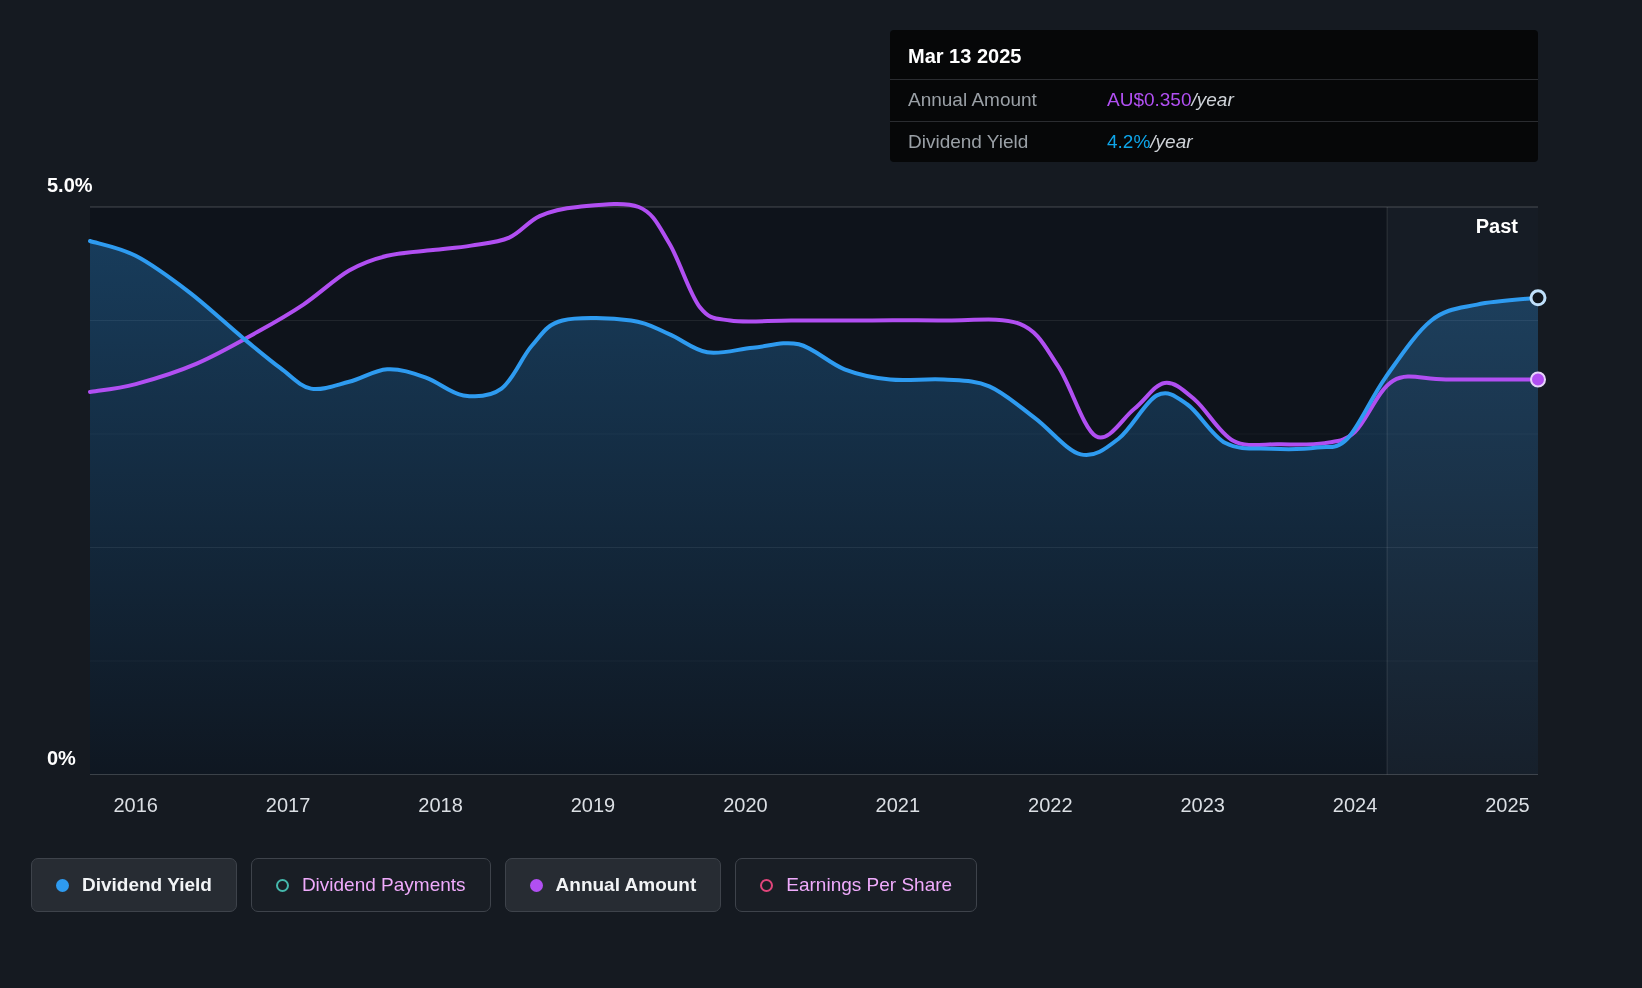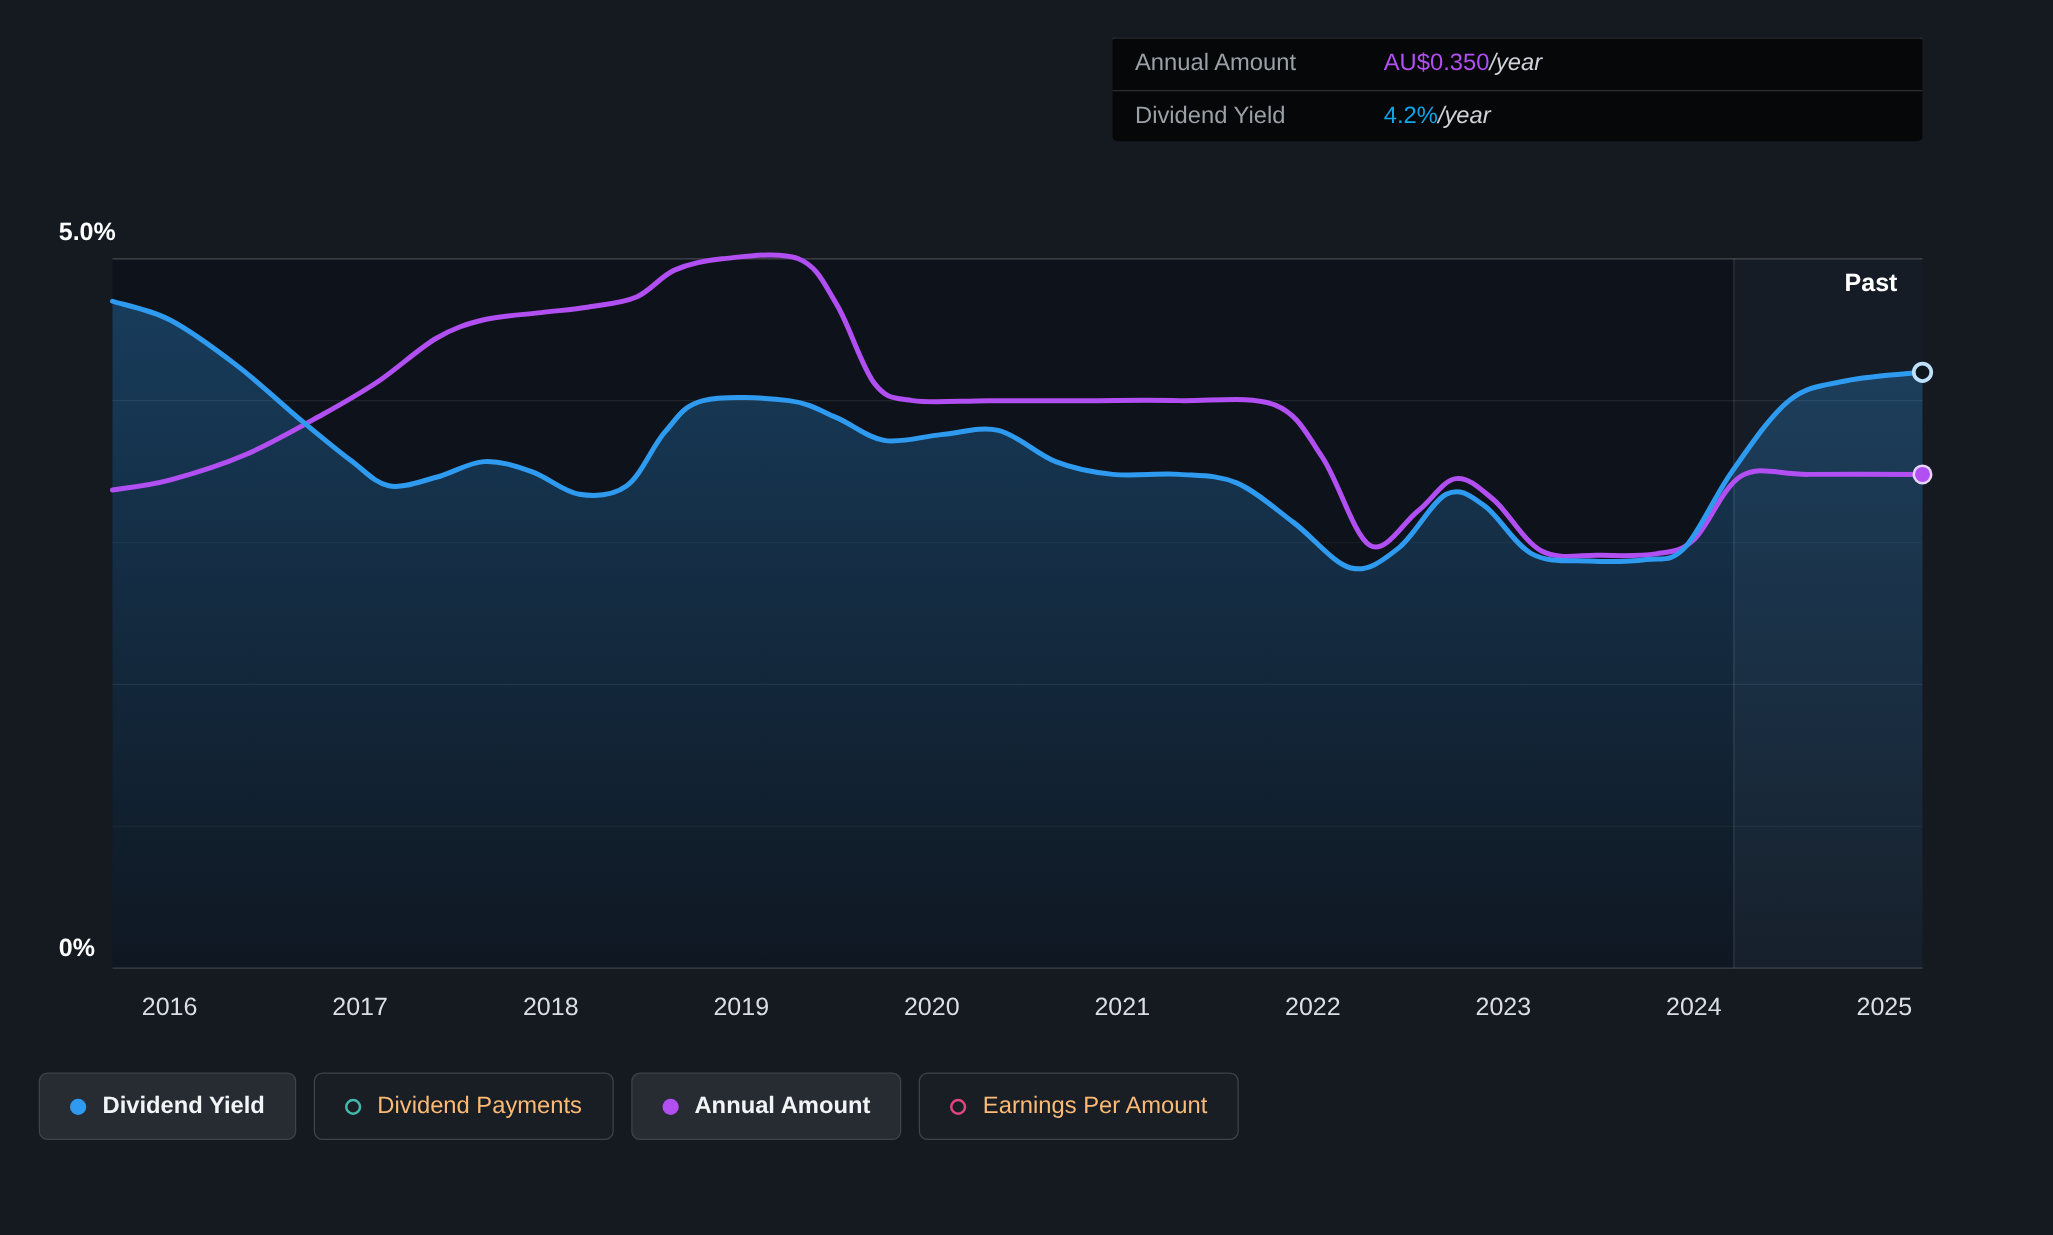--- a/index.html
+++ b/index.html
@@ -23,21 +23,21 @@
   }
   .t-label{width:175px;flex:none;color:#9aa0a6;}
   .t-value{font-weight:400;margin-left:24px;}
   .t-suffix{color:#cfd3d8;font-style:italic;}
 
   
   .legend{position:absolute;left:31px;top:858px;display:flex;gap:14px;z-index:3;}
   .legend-btn{
     display:flex;align-items:center;gap:13px;height:54px;padding:0 24px;
     background:rgba(255,255,255,0.02);border:1px solid #3e434b;border-radius:7px;
-    color:#fdba74;font-size:19px;font-family:inherit;cursor:pointer;white-space:nowrap;
+    color:#f0abfc;font-size:19px;font-family:inherit;cursor:pointer;white-space:nowrap;
   }
   .legend-btn.selected{background:#272c33;color:#f2f4f6;font-weight:600;}
   .marker{width:13px;height:13px;border-radius:50%;box-sizing:border-box;flex:none;}
   .marker.ring{border:2px solid #888;background:transparent;}
 </style>
 </head>
 <body>
 
 <div id="app">
 
@@ -71,20 +71,21 @@
       <text x="745.4" y="812" fill="#dbdfe4" font-size="20" text-anchor="middle">2020</text>
       <text x="897.8" y="812" fill="#dbdfe4" font-size="20" text-anchor="middle">2021</text>
       <text x="1050.3" y="812" fill="#dbdfe4" font-size="20" text-anchor="middle">2022</text>
       <text x="1202.7" y="812" fill="#dbdfe4" font-size="20" text-anchor="middle">2023</text>
       <text x="1355.1" y="812" fill="#dbdfe4" font-size="20" text-anchor="middle">2024</text>
       <text x="1507.5" y="812" fill="#dbdfe4" font-size="20" text-anchor="middle">2025</text>
       <text x="1496.8" y="233.1" fill="#ffffff" font-size="20" font-weight="700" text-anchor="middle">Past</text>
     </svg>
 
   <div class="tooltip">
+    <div class="tooltip-date">Mar 13 2025</div>
     <div class="t-row">
       <span class="t-label">Annual Amount</span>
       <span class="t-value" style="color: rgb(177, 79, 242);">AU$0.350</span>
         <span class="t-suffix">/year</span>
     </div>
     <div class="t-row">
       <span class="t-label">Dividend Yield</span>
       <span class="t-value" style="color: #0ea5e9;">4.2%</span>
         <span class="t-suffix">/year</span>
     </div>
@@ -98,17 +99,17 @@
     <button class="legend-btn">
       <span class="marker ring" style="border-color: rgb(69, 184, 172);"></span>
       <span>Dividend Payments</span>
     </button>
     <button class="legend-btn selected">
       <span class="marker" style="background: rgb(177, 79, 242);"></span>
       <span>Annual Amount</span>
     </button>
     <button class="legend-btn">
       <span class="marker ring" style="border-color: rgb(224, 69, 123);"></span>
-      <span>Earnings Per Amount</span>
+      <span>Earnings Per Share</span>
     </button>
   </div>
 
 </div>
 
 </body></html>

